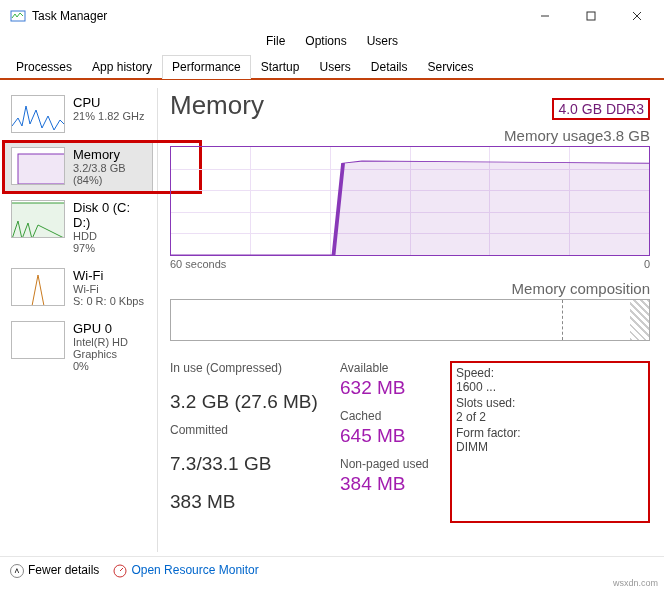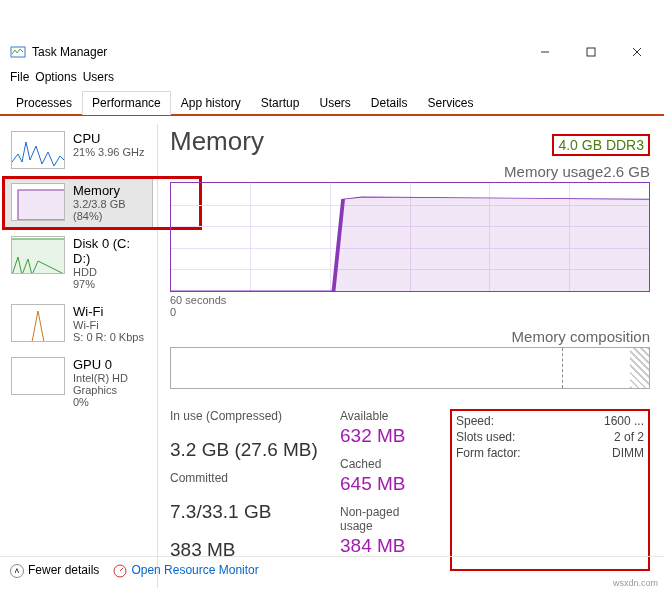--- a/index.html
+++ b/index.html
@@ -1,55 +1,55 @@
 <!DOCTYPE html>
 <html><head>
 <meta charset="utf-8">
 <style>
 * { box-sizing: border-box; margin: 0; padding: 0; font-family: "Segoe UI", sans-serif; }
 body { background: #fff; width: 664px; height: 590px; position: relative; }
-.titlebar { display: flex; align-items: center; height: 30px; padding: 16px 4px; margin-top: 36px; }
+.titlebar { display: flex; align-items: center; height: 30px; padding: 16px 4px; }
 .titlebar .appicon { width: 16px; height: 16px; margin: 0 6px; }
 .titlebar .title { font-size: 12px; flex: 1; }
 .winbtns { display: flex; }
 .winbtn { width: 46px; height: 30px; display: flex; align-items: center; justify-content: center; font-size: 11px; }
-.menubar { display: flex; gap: 6px; padding: 2px 10px 6px 10px; font-size: 12px; }
+.menubar { display: flex; gap: 20px; padding: 2px 10px 6px 10px; font-size: 12px; justify-content: center; }
 .tabs { display: flex; border-bottom: 2px solid #c2410c; padding-left: 6px; font-size: 12px; }
 .tab { padding: 4px 9px; border: 1px solid transparent; position: relative; top: 1px; cursor: default; }
 .tab.active { border: 1px solid #d9d9d9; border-bottom: 1px solid #fff; background: #fff; }
 .highlight-box { border: 2px solid #cc0000; }
 .body { display: flex; height: 480px; }
 .sidebar { width: 210px; padding: 8px 4px; }
 .side-item { display: flex; align-items: flex-start; padding: 6px 6px; gap: 8px; border: 1px solid transparent; }
 .side-item.selected { background: #e6e6e6; border: 1px solid #bfbfbf; }
 .side-item .thumb { width: 54px; height: 38px; border: 1px solid #bbb; background: #fff; flex-shrink: 0; position: relative; overflow: hidden; }
 .side-item .labels { font-size: 12px; }
 .side-item .name { font-size: 13px; }
 .side-item .sub { font-size: 11px; color: #555; }
 .sidebar-highlight { position: absolute; border: 3px solid #cc0000; pointer-events: none; }
 .divider { width: 1px; background: #e0e0e0; margin: 8px 0; }
 .content { flex: 1; padding: 10px 14px 10px 12px; }
 .content-header { display: flex; justify-content: space-between; align-items: baseline; margin-bottom: 6px; }
 .content-title { font-size: 26px; font-weight: 350; color: #444; }
-.hw-spec { font-size: 14px; color: #4d7c0f; padding: 1px 4px; }
+.hw-spec { font-size: 14px; color: #701a75; padding: 1px 4px; }
 .chart-label-row { display: flex; justify-content: flex-end; font-size: 15px; color: #666; margin-bottom: 2px; }
 .chart { border: 1px solid #8838b8; height: 110px; position: relative; margin-bottom: 2px; }
 .chart .gridlines { position: absolute; inset: 0; }
 .chart .gline { position: absolute; left: 0; right: 0; height: 1px; background: #ecdff5; }
 .chart .gvline { position: absolute; top: 0; bottom: 0; width: 1px; background: #ecdff5; }
-.chart-x { display: flex; justify-content: space-between; font-size: 11px; color: #666; margin-bottom: 10px; flex-direction: column; }
+.chart-x { display: flex; justify-content: space-between; font-size: 11px; color: #666; margin-bottom: 10px; }
 .composition { border: 1px solid #aaa; height: 42px; background: #fff; position: relative; margin-bottom: 2px; }
 .composition .used { position: absolute; left: 0; top: 0; bottom: 0; width: 82%; border-right: 1px dashed #888; }
 .composition .hatch { position: absolute; right: 0; top: 0; bottom: 0; width: 4%; background: repeating-linear-gradient(45deg,#ccc,#ccc 2px,#fff 2px,#fff 5px); }
 .stats { display: flex; gap: 10px; margin-top: 18px; font-size: 12px; color: #555; }
 .stat-col { flex: 0 0 auto; margin-right: 10px; }
 .stat-big .val { font-size: 19px; color: #333; margin-top: 16px; margin-bottom: 10px; }
 .stat-small .val { font-size: 19px; color: #a21caf; margin-top: 2px; margin-bottom: 10px; }
 .specs { border: 2px solid #cc0000; padding: 2px 4px; margin-left: auto; width: 200px; }
-.spec-row { display: flex; justify-content: space-between; font-size: 12px; color: #444; padding: 1px 0; }
+.spec-row { display: flex; justify-content: space-between; font-size: 12px; color: #444; padding: 1px 0; flex-direction: column; }
 .footer { position: absolute; bottom: 6px; left: 0; right: 0; display: flex; align-items: center; gap: 14px; padding: 6px 10px; border-top: 1px solid #e6e6e6; font-size: 12px; }
 .footer-icon { width: 14px; height: 14px; border: 1px solid #888; border-radius: 50%; display: inline-flex; align-items: center; justify-content: center; font-size: 9px; margin-right: 4px; }
 .resmon-icon { width: 14px; height: 14px; display: inline-block; margin-right: 4px; vertical-align: middle; }
 .link { color: #0066cc; }
 .branding { position: absolute; right: 6px; bottom: 2px; font-size: 9px; color: #999; }
 svg { display: block; }
 </style>
 </head>
 <body>
 
@@ -82,39 +82,39 @@
 </div>
 
 <div class="menubar">
   <span>File</span>
   <span>Options</span>
   <span>Users</span>
 </div>
 
 <div class="tabs">
   <div class="tab">Processes</div>
+  <div class="tab">App history</div>
   <div class="tab active highlight-box">Performance</div>
-  <div class="tab">App history</div>
   <div class="tab">Startup</div>
   <div class="tab">Users</div>
   <div class="tab">Details</div>
   <div class="tab">Services</div>
 </div>
 
 <div class="body">
   <div class="sidebar" style="position:relative">
     <div class="side-item">
       <div class="thumb">
           <svg width="54" height="38">
             <polyline points="0,30 6,22 10,30 14,10 18,28 24,14 30,32 36,20 42,34 48,24 54,30" fill="none" stroke="#1a6dd6" stroke-width="1"></polyline>
           </svg>
         </div>
       <div class="labels">
           <div class="name">CPU</div>
-          <div class="sub">21% 3.96 GHz</div>
+          <div class="sub">21% 1.82 GHz</div>
         </div>
     </div>
     <div class="side-item selected">
       <div class="thumb">
           <svg width="54" height="38">
             <rect x="6" y="6" width="48" height="30" fill="rgba(136,56,184,0.12)" stroke="#8838b8"></rect>
           </svg>
         </div>
       <div class="labels">
           <div class="name">Memory</div>
@@ -164,21 +164,21 @@
 
   <div class="divider"></div>
 
   <div class="content">
     <div class="content-header">
       <div class="content-title">Memory</div>
       <div class="hw-spec highlight-box">4.0 GB DDR3</div>
     </div>
     <div class="chart-label-row">
       <span>Memory usage</span>
-      <span>2.6 GB</span>
+      <span>3.8 GB</span>
     </div>
     <div class="chart">
       <div class="gridlines">
         <div class="gline" style="top:20%"></div>
           <div class="gline" style="top:40%"></div>
           <div class="gline" style="top:60%"></div>
           <div class="gline" style="top:80%"></div>
         <div class="gvline" style="left:16.6%"></div>
           <div class="gvline" style="left:33.3%"></div>
           <div class="gvline" style="left:50%"></div>
@@ -212,21 +212,21 @@
         <div class="val">3.2 GB (27.6 MB)</div>
         <div>Committed</div>
         <div class="val">7.3/33.1 GB</div>
         <div class="val">383 MB</div>
       </div>
       <div class="stat-col stat-small" style="width:90px">
         <div>Available</div>
         <div class="val">632 MB</div>
         <div>Cached</div>
         <div class="val">645 MB</div>
-        <div>Non-paged usage</div>
+        <div>Non-paged used</div>
         <div class="val">384 MB</div>
       </div>
       <div class="specs">
         <div class="spec-row">
             <span>Speed:</span>
             <span>1600 ...</span>
           </div>
         <div class="spec-row">
             <span>Slots used:</span>
             <span>2 of 2</span>

